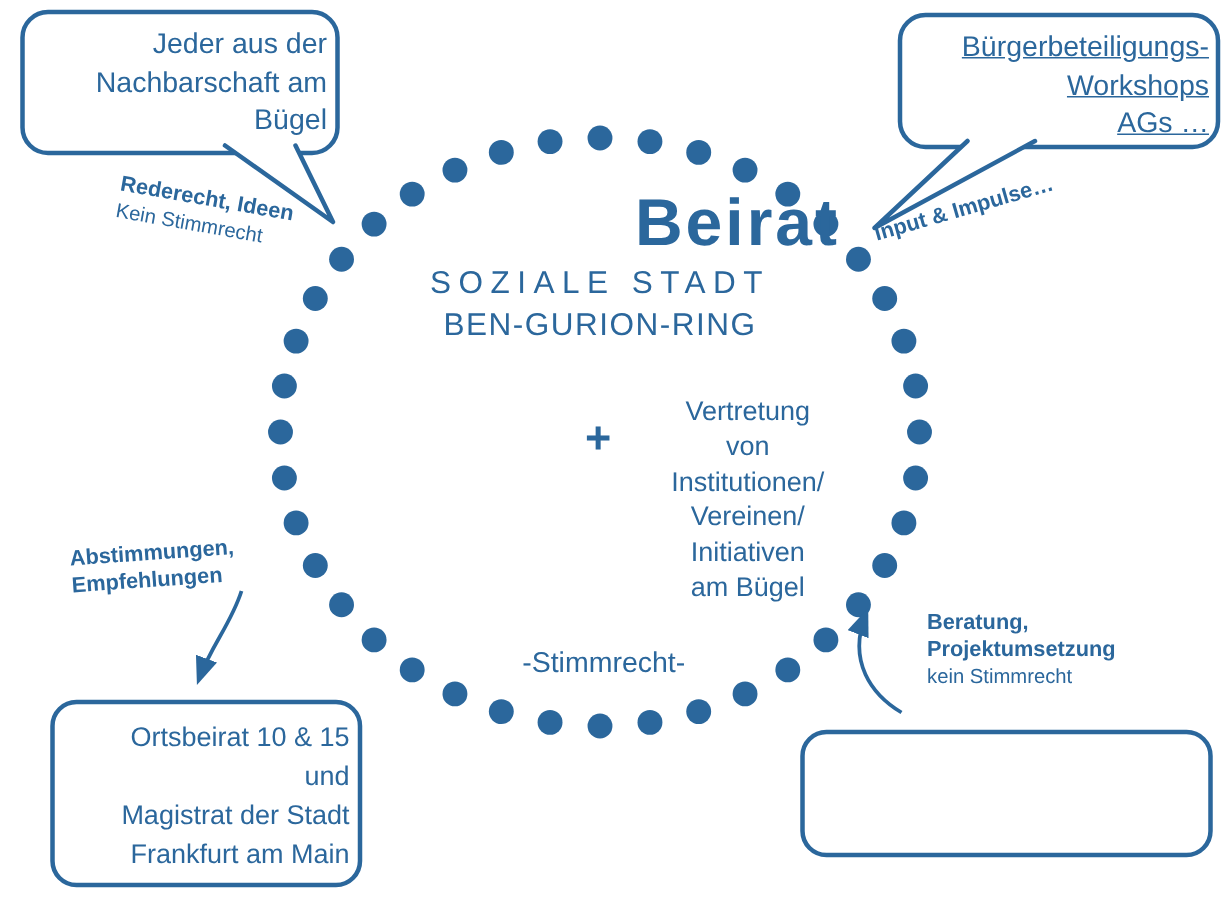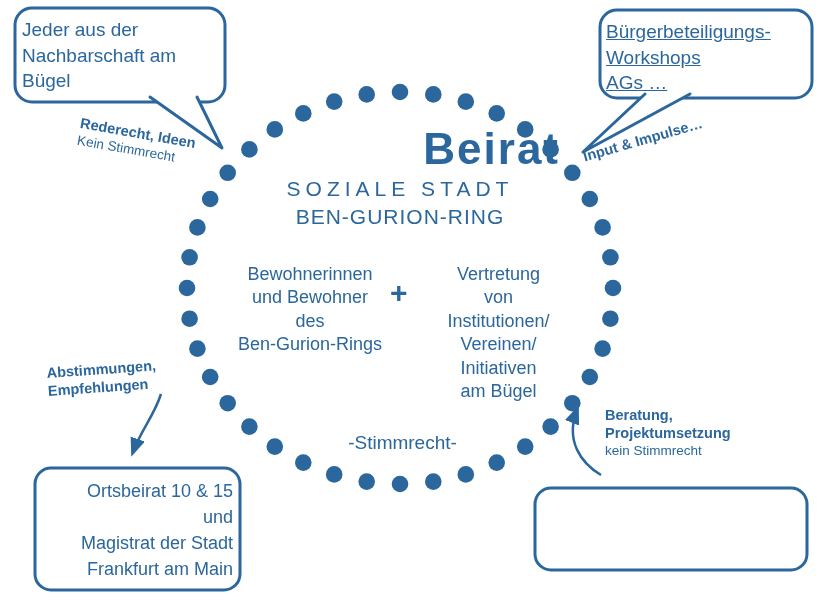--- a/index.html
+++ b/index.html
@@ -16,21 +16,21 @@
   .abs { position: absolute; }
   .pre { white-space: pre-line; }
   svg.layer { position: absolute; left: 0; top: 0; }
 
   .title   { font-size: 44px; font-weight: bold; letter-spacing: 2px; text-align: right; }
   .sub1    { font-size: 21px; letter-spacing: 5px; text-align: center; margin-top: 3px; }
   .sub2    { font-size: 21px; letter-spacing: 1px; text-align: center; margin-top: 4px; }
   .col     { font-size: 18px; line-height: 1.3; text-align: center; }
   .plus    { font-size: 30px; font-weight: bold; }
   .voting  { font-size: 19px; text-align: center; }
-  .bubble-text { font-size: 19px; line-height: 1.35; text-align: left; }
+  .bubble-text { font-size: 19px; line-height: 1.35; text-align: right; }
   .box-text    { font-size: 18px; line-height: 1.45; text-align: right; }
   .ann-bold    { font-size: 14.5px; font-weight: bold; line-height: 1.25; }
   .ann-normal  { font-size: 13.5px; line-height: 1.35; }
 </style>
 </head>
 <body>
 
 <div class="canvas">
 
   <svg class="layer" width="820" height="600" viewBox="0 0 820 600">
@@ -101,24 +101,20 @@
 
     <path d="M 601 475 C 581 463, 565 441, 577 410" fill="none" stroke="#2b679c" stroke-width="2.5" marker-end="url(#arrowhead)"></path>
   </svg>
 
   <div class="abs" style="left:240px; top:124px; width:320px;">
     <div class="title">Beirat</div>
     <div class="sub1">SOZIALE STADT</div>
     <div class="sub2">BEN-GURION-RING</div>
   </div>
 
-  <div class="abs col pre" style="left:215px; top:263px; width:190px;">Bewohnerinnen
-und Bewohner
-des
-Ben-Gurion-Rings</div>
 
   <div class="abs plus" style="left:390px; top:276px;">+</div>
 
   <div class="abs col pre" style="left:416px; top:263px; width:165px;">Vertretung
 von
 Institutionen/
 Vereinen/
 Initiativen
 am Bügel</div>
 
@@ -141,19 +137,19 @@
   <div class="abs" style="left:82px; top:114px; transform:rotate(10deg); transform-origin:left top;">
     <div class="ann-bold">Rederecht, Ideen</div>
     <div class="ann-normal">Kein Stimmrecht</div>
   </div>
 
   <div class="abs ann-bold" style="left:581px; top:148px; transform:rotate(-16deg); transform-origin:left top;">Input &amp; Impulse…</div>
 
   <div class="abs ann-bold pre" style="left:46px; top:364px; transform:rotate(-4deg); transform-origin:left top;">Abstimmungen,
 Empfehlungen</div>
 
-  <div class="abs" style="left:605px; top:406px;">
+  <div class="abs" style="left:618px; top:406px;">
     <div class="ann-bold pre">Beratung,
 Projektumsetzung</div>
     <div class="ann-normal">kein Stimmrecht</div>
   </div>
 
 </div>
 
 </body></html>

